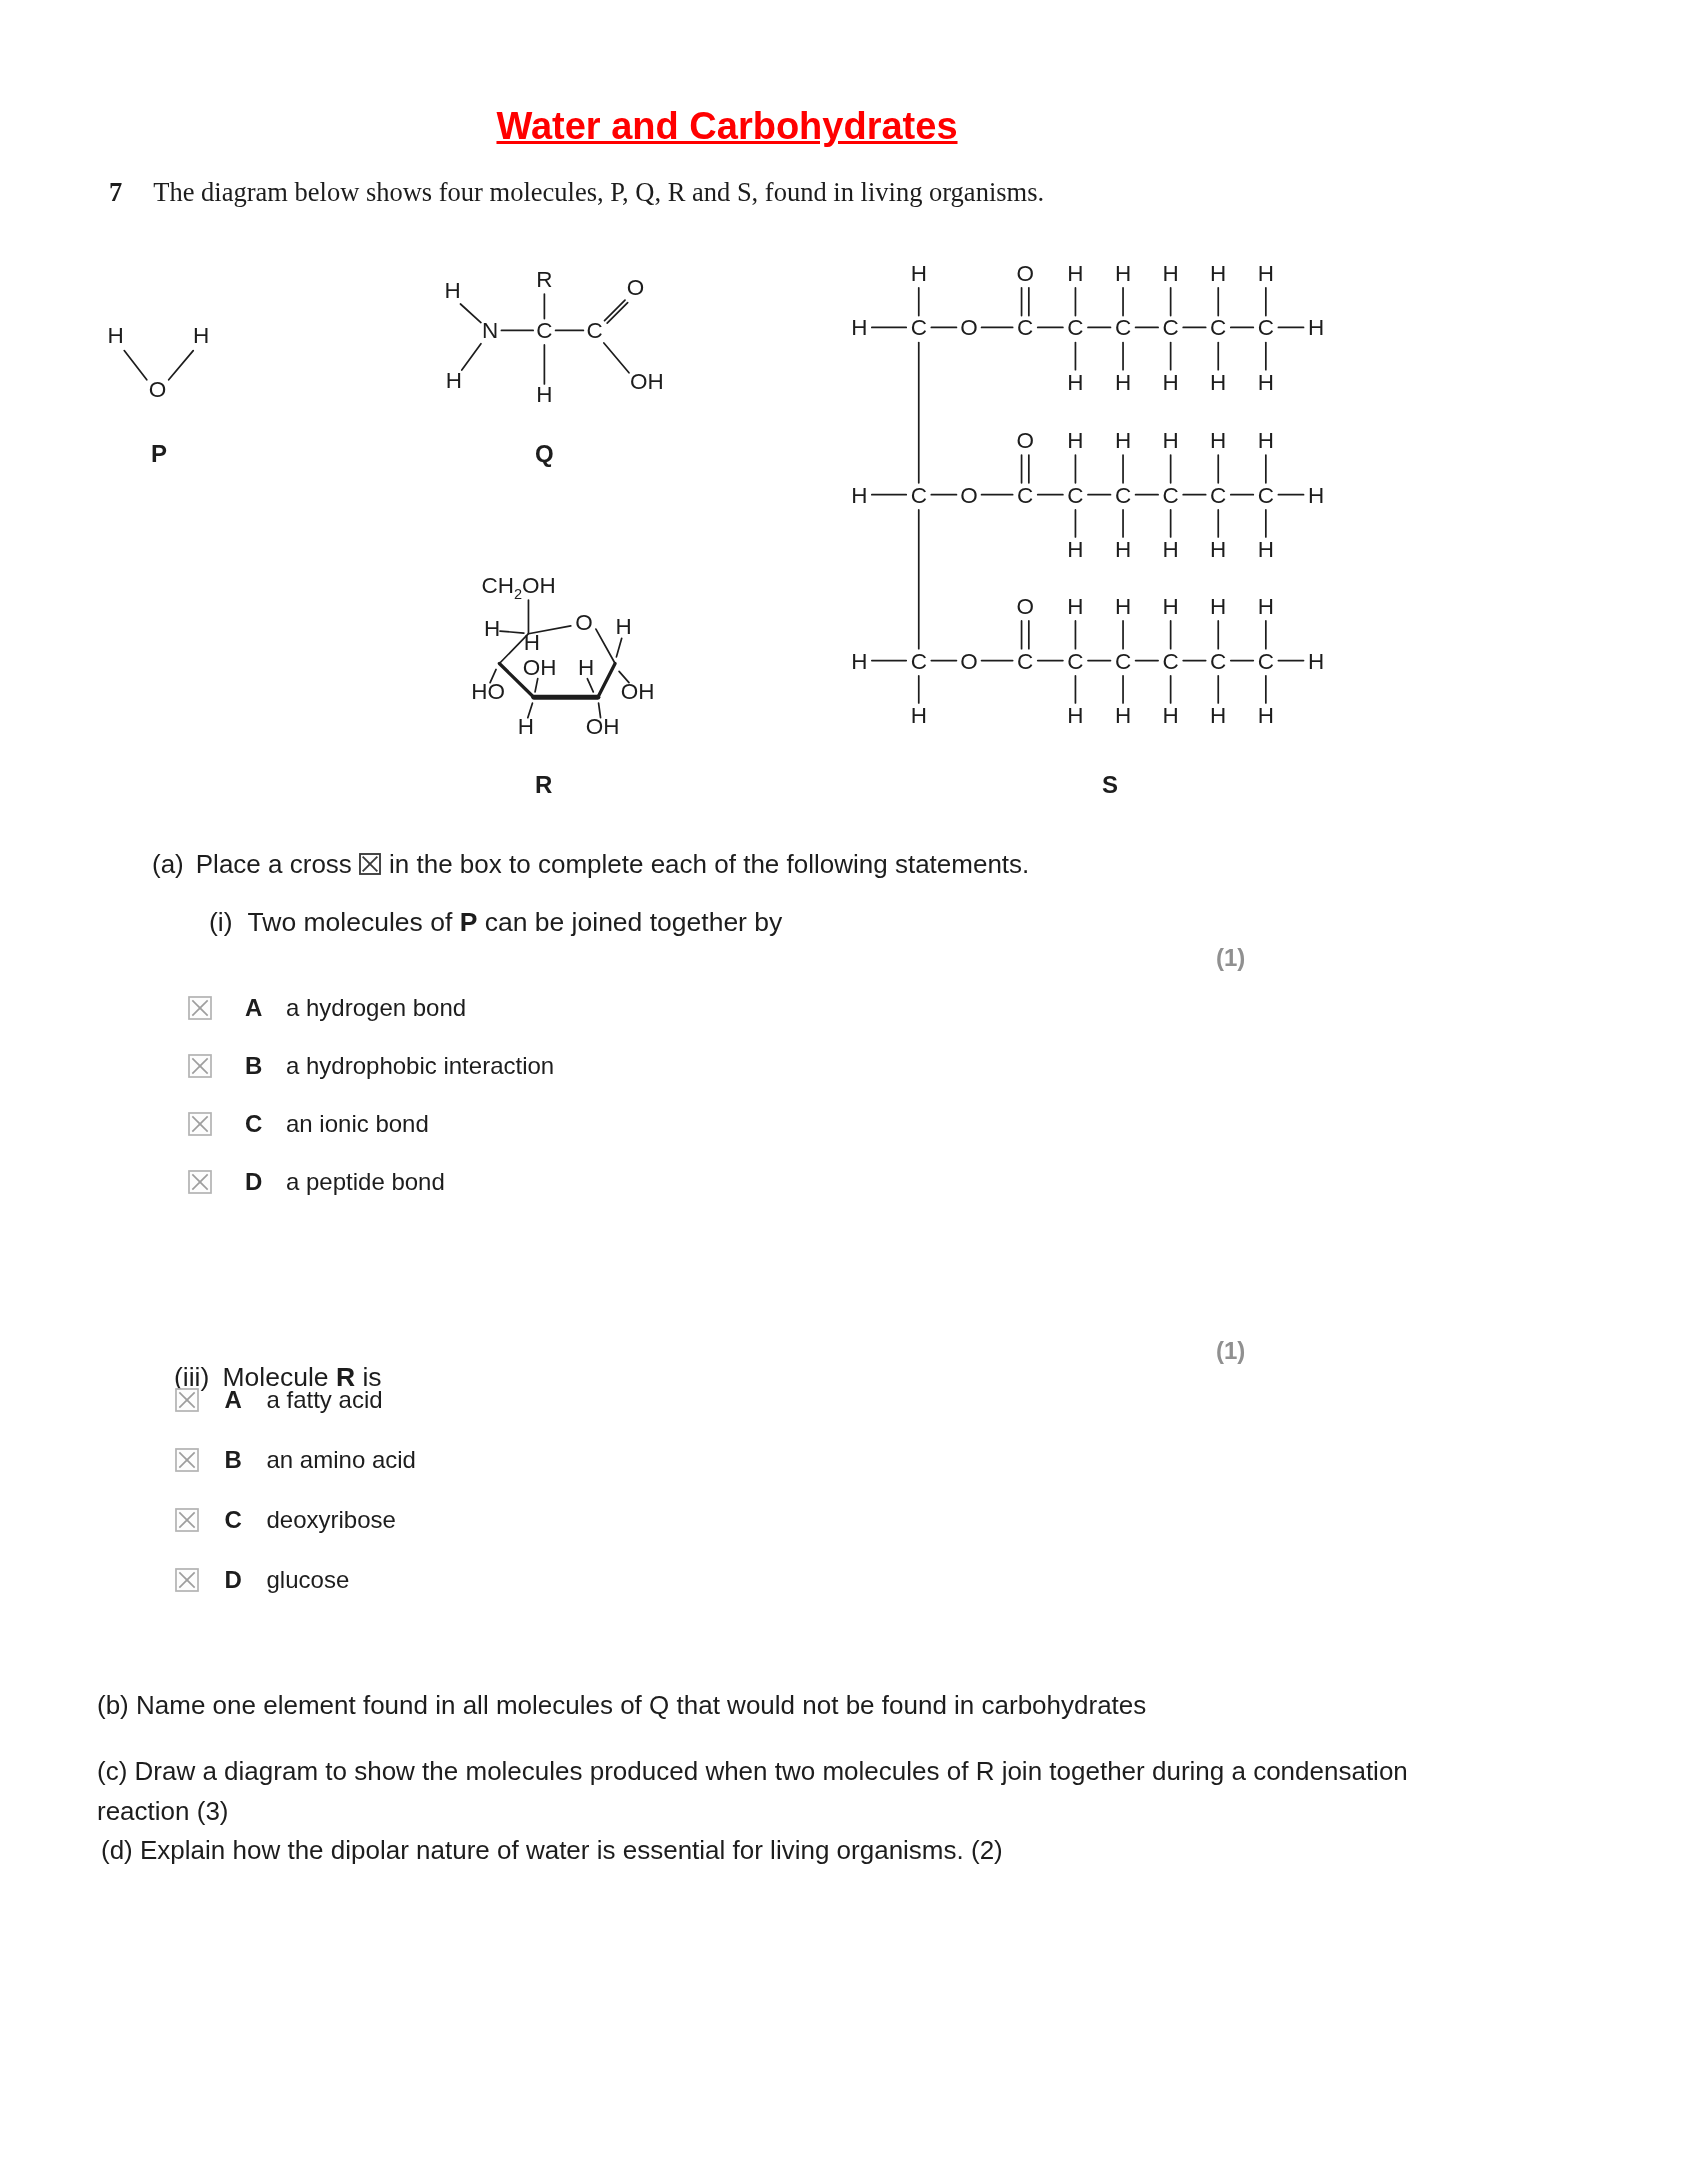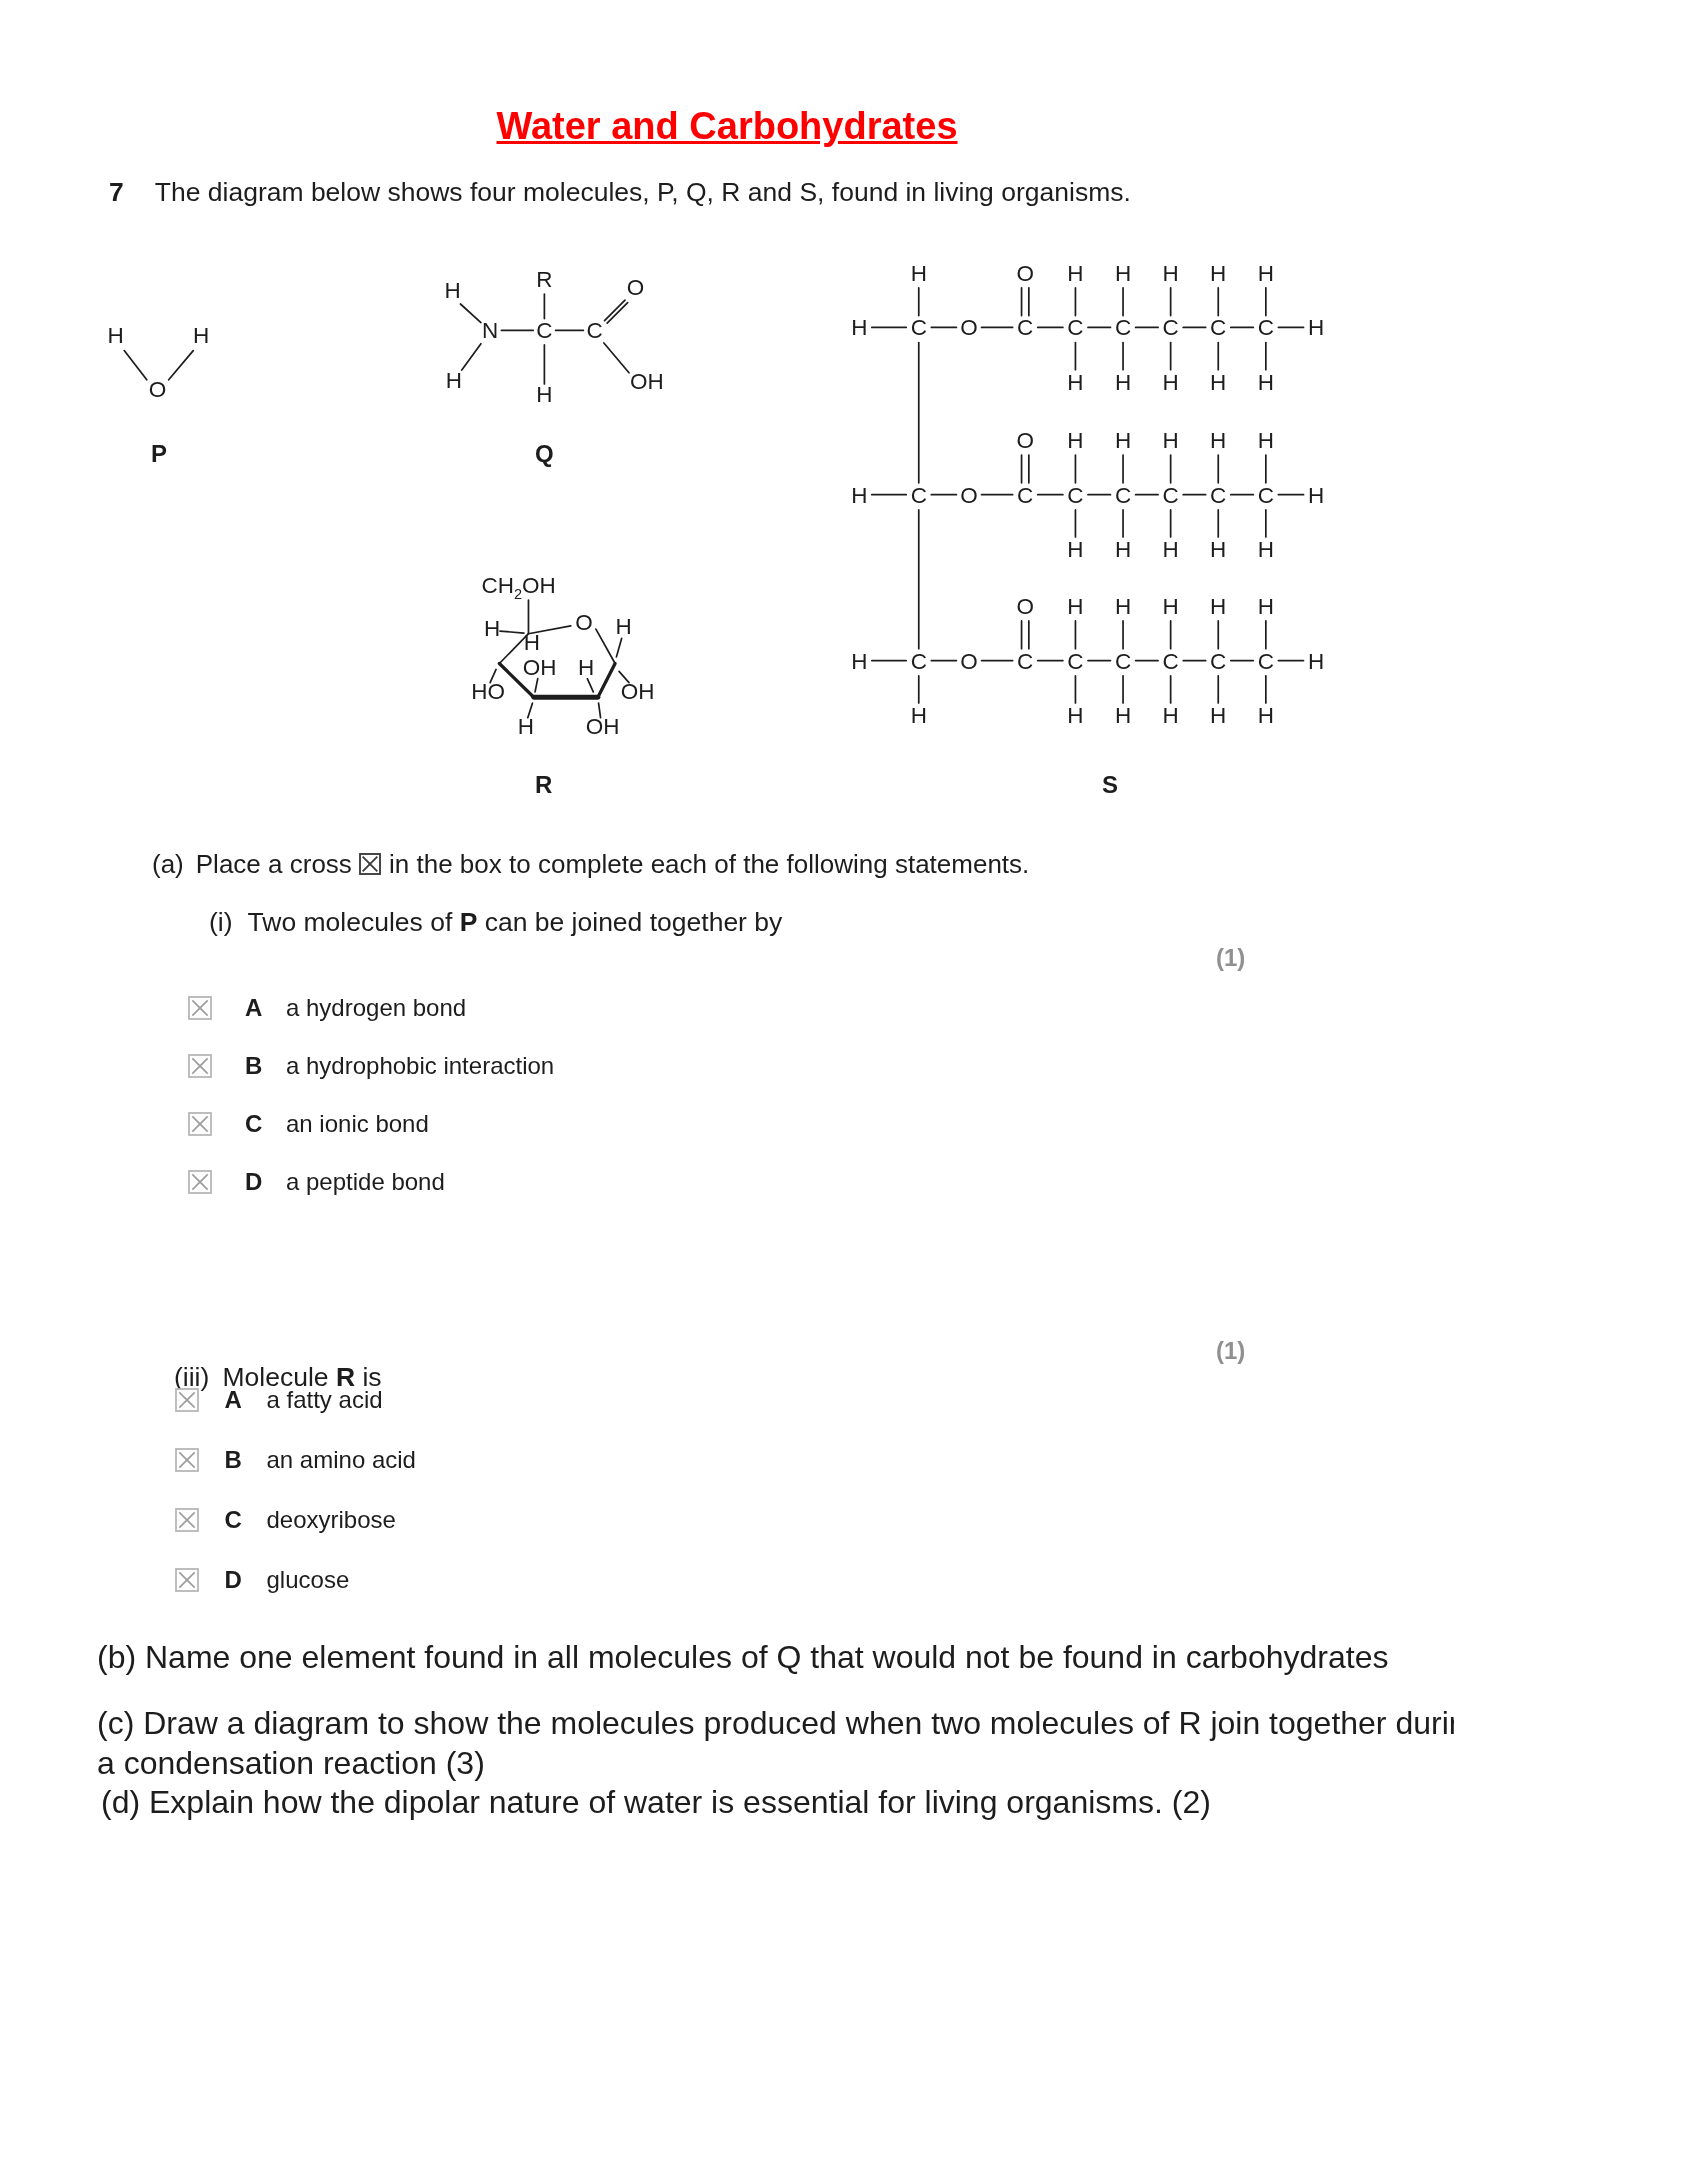--- a/index.html
+++ b/index.html
@@ -2,21 +2,21 @@
 <html style="font-size:10.6px"><head>
 <meta charset="utf-8">
 <style>
   * { margin:0; padding:0; box-sizing:border-box; }
   body { background:#ffffff; font-family:"Liberation Sans", sans-serif; color:#1d1d1d; }
   .page { position:relative; width:1454px; height:2183px; background:#ffffff; overflow:hidden; }
 
   .title { position:absolute; top:107px; left:0; width:100%; text-align:center;
            font-size:38px; font-weight:700; color:#ff0000; text-decoration:underline; line-height:1; }
 
-  .qline { position:absolute; left:109px; top:176px; font-size:26.5px; line-height:32px; }
+  .qline { position:absolute; left:109px; top:176px; font-size:26.5px; line-height:32px;font-family:Liberation Serif, serif; }
   .qnum  { font-weight:700; margin-right:31px; }
 
   .mol { position:absolute; }
   .atom { font-family:"Liberation Sans", sans-serif; font-size:34px; fill:#1d1d1d; text-anchor:middle; }
   .atom-sub { font-size:22px; }
   .bond { stroke:#1d1d1d; stroke-width:2.6; stroke-linecap:round; }
   .mol-label { position:absolute; font-size:24px; font-weight:700; line-height:1; }
 
   .aline { position:absolute; font-size:26px; line-height:32px; }
   .sub-label { margin-right:12px; }
@@ -35,21 +35,21 @@
   .options-i .opt-row { margin-bottom:32px; }
   .options-iii .opt-row { margin-bottom:34px; }
   .optbox { flex:0 0 auto; }
   .optbox .box-rect { fill:#fdfdfd; stroke:#b4b4b4; stroke-width:2.6; }
   .optbox .box-x { stroke:#9e9e9e; stroke-width:2.6; }
   .opt-letter { font-size:24px; font-weight:700; }
   .options-i .opt-letter { margin-left:32px; width:41px; }
   .options-iii .opt-letter { margin-left:24.5px; width:42px; }
   .opt-text { font-size:24px; }
 
-  .part-text { position:absolute; font-size:32px; line-height:40px; }
+  .part-text { position:absolute; font-size:26px; line-height:40px;margin-top:48px; }
 </style>
 </head>
 <body>
 
 <div class="page">
 
   <h1 class="title">Water and Carbohydrates</h1>
 
   <div class="qline">
     <span class="qnum">7</span><span>The diagram below shows four molecules, P, Q, R and S, found in living organisms.</span>

